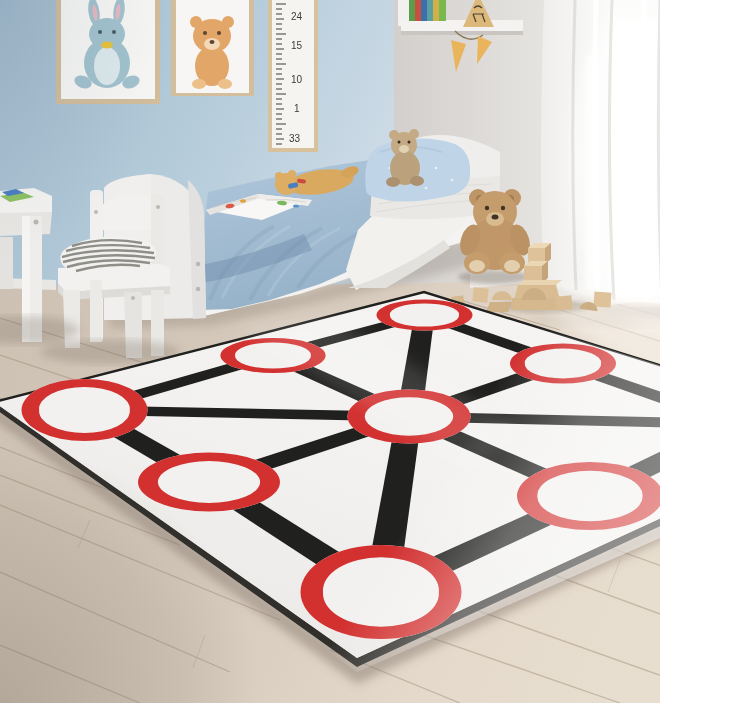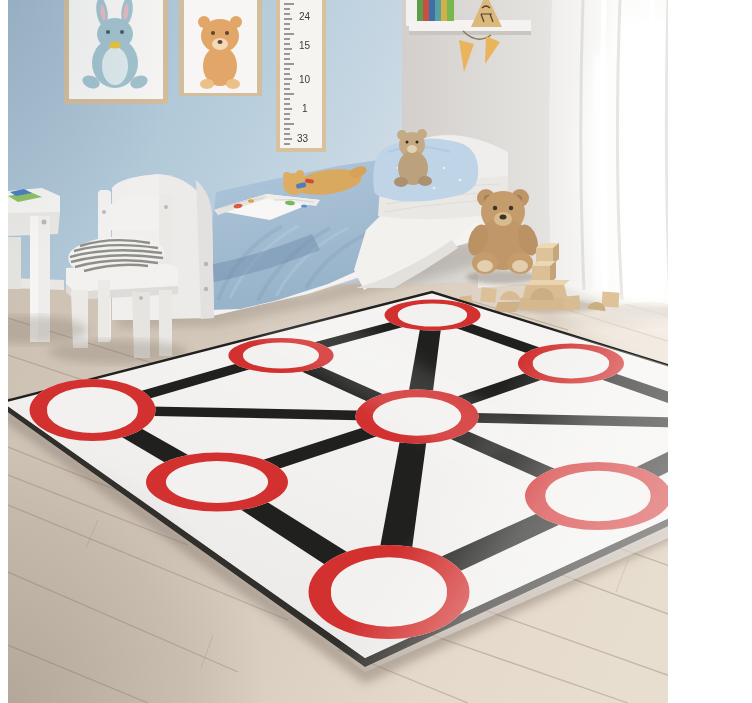--- a/index.html
+++ b/index.html
@@ -1,15 +1,15 @@
 <!DOCTYPE html>
 <html><head><meta charset="utf-8">
 <style>
 html,body{margin:0;padding:0;background:#fff;font-family:"Liberation Sans",sans-serif;}
-#scene{position:relative;width:660px;height:703px;overflow:hidden;margin-left:8px;}
+#scene{position:relative;width:660px;height:703px;overflow:hidden;}
 svg{display:block;}
 </style></head>
 <body>
 <div id="scene">
 <svg width="752" height="703" viewBox="0 0 752 703">
 <defs>
 <linearGradient id="bluewall" x1="0" y1="0" x2="1" y2="0.35">
  <stop offset="0" stop-color="#a3bbcd"></stop>
           <stop offset="0.55" stop-color="#b4cbda"></stop>
           <stop offset="1" stop-color="#cbdae5"></stop>

